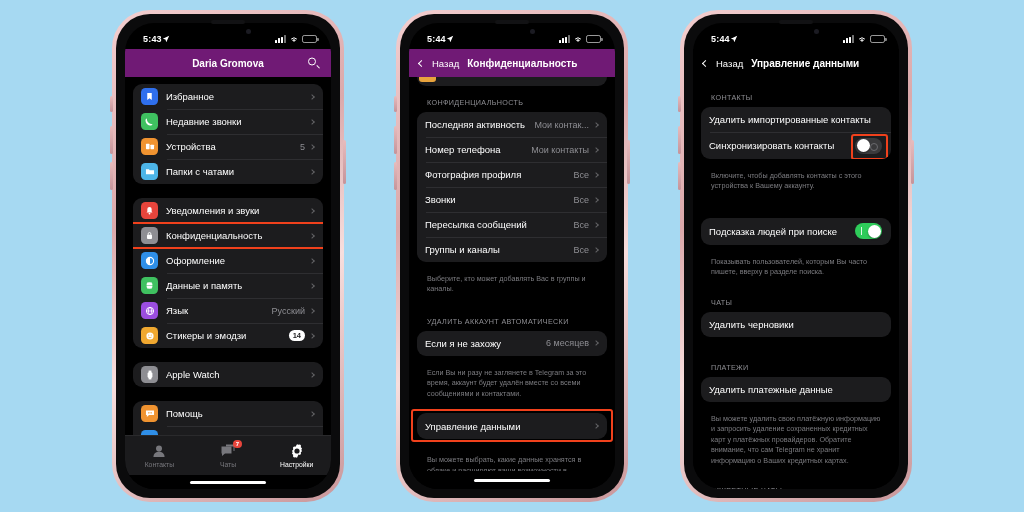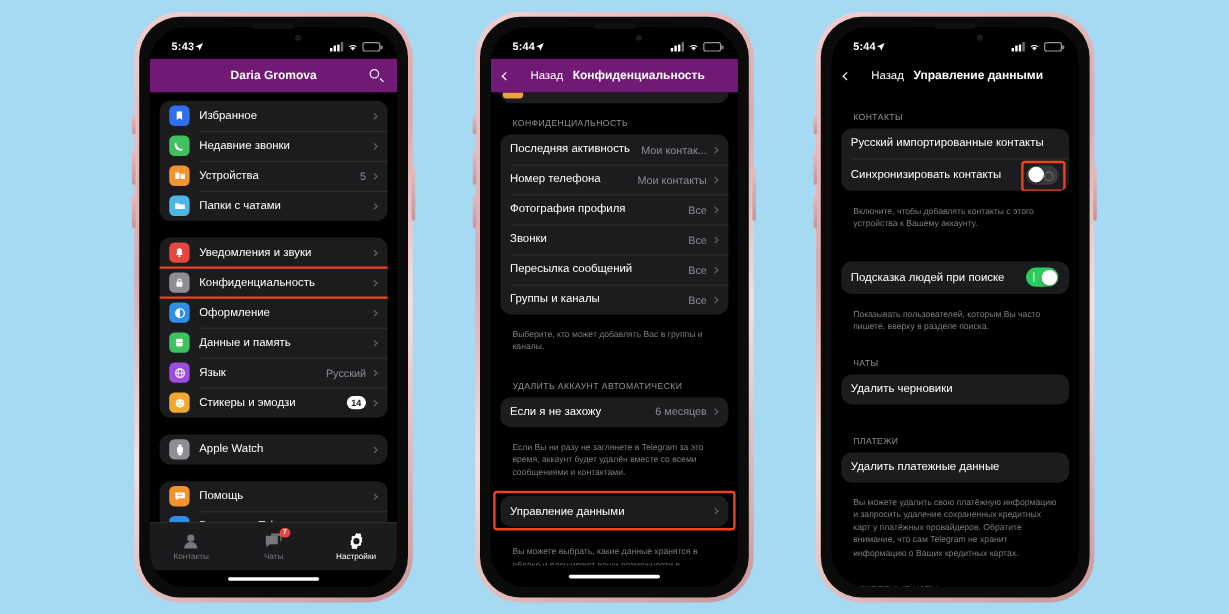--- a/index.html
+++ b/index.html
@@ -58,21 +58,21 @@
           background:rgba(255,255,255,.5); border-radius:0 1px 1px 0; }
   .batt .fill { height:100%; background:#fff; border-radius:1px; }
   .batt.low .fill { background:#e8453c; }
 
   
   .navbar {
     flex: 0 0 auto; background:#701a75; height:28px; display:flex; align-items:center;
     padding:0 10px; position:relative; z-index:6;
   }
   .navbar.plain { background:#000; }
-  .nav-back { display:flex; align-items:center; gap:18px; color:#fff; font-size:9.5px; }
+  .nav-back { display:flex; align-items:center; gap:8px; color:#fff; font-size:9.5px; }
   .chev-l { width:5px;height:5px; border-left:1.6px solid #fff; border-bottom:1.6px solid #fff;
             transform: rotate(45deg); }
   .nav-title { color:#fff; font-size:10px; font-weight:bold; margin-left:8px; }
   .nav-title.center { position:absolute; left:0; right:0; text-align:center; margin:0; }
   .search-ic { position:absolute; right:12px; top:50%; transform:translateY(-50%);
                width:11px;height:11px; }
   .search-ic .c { position:absolute; width:8px;height:8px;border:1.3px solid #fff;border-radius:50%; }
   .search-ic .h { position:absolute; right:0; bottom:0; width:4px;height:1.3px;background:#fff;
                   transform:rotate(45deg); transform-origin:right bottom; }
 
@@ -529,21 +529,21 @@
               <span class="chev-l"></span>
               <span>Назад</span>
             </div>
             <div class="nav-title">Управление данными</div>
           </div>
 
           <div class="body">
             <div class="seclabel" style="padding-top:16px">КОНТАКТЫ</div>
             <div class="group tight" style="position:relative">
               <div class="row noicon">
-                <span class="rlabel">Русский импортированные контакты</span>
+                <span class="rlabel">Удалить импортированные контакты</span>
               </div>
               <div class="row noicon" style="min-height:27px">
                 <span class="rlabel">Синхронизировать контакты</span>
                 <span class="tog off">
                     <span class="knob"></span>
                   </span>
               </div>
               <div class="anno" style="right:3px; top:27px; width:37px; height:26px;"></div>
             </div>
             <div class="footnote">Включите, чтобы добавлять контакты с этого устройства к Вашему аккаунту.</div>

